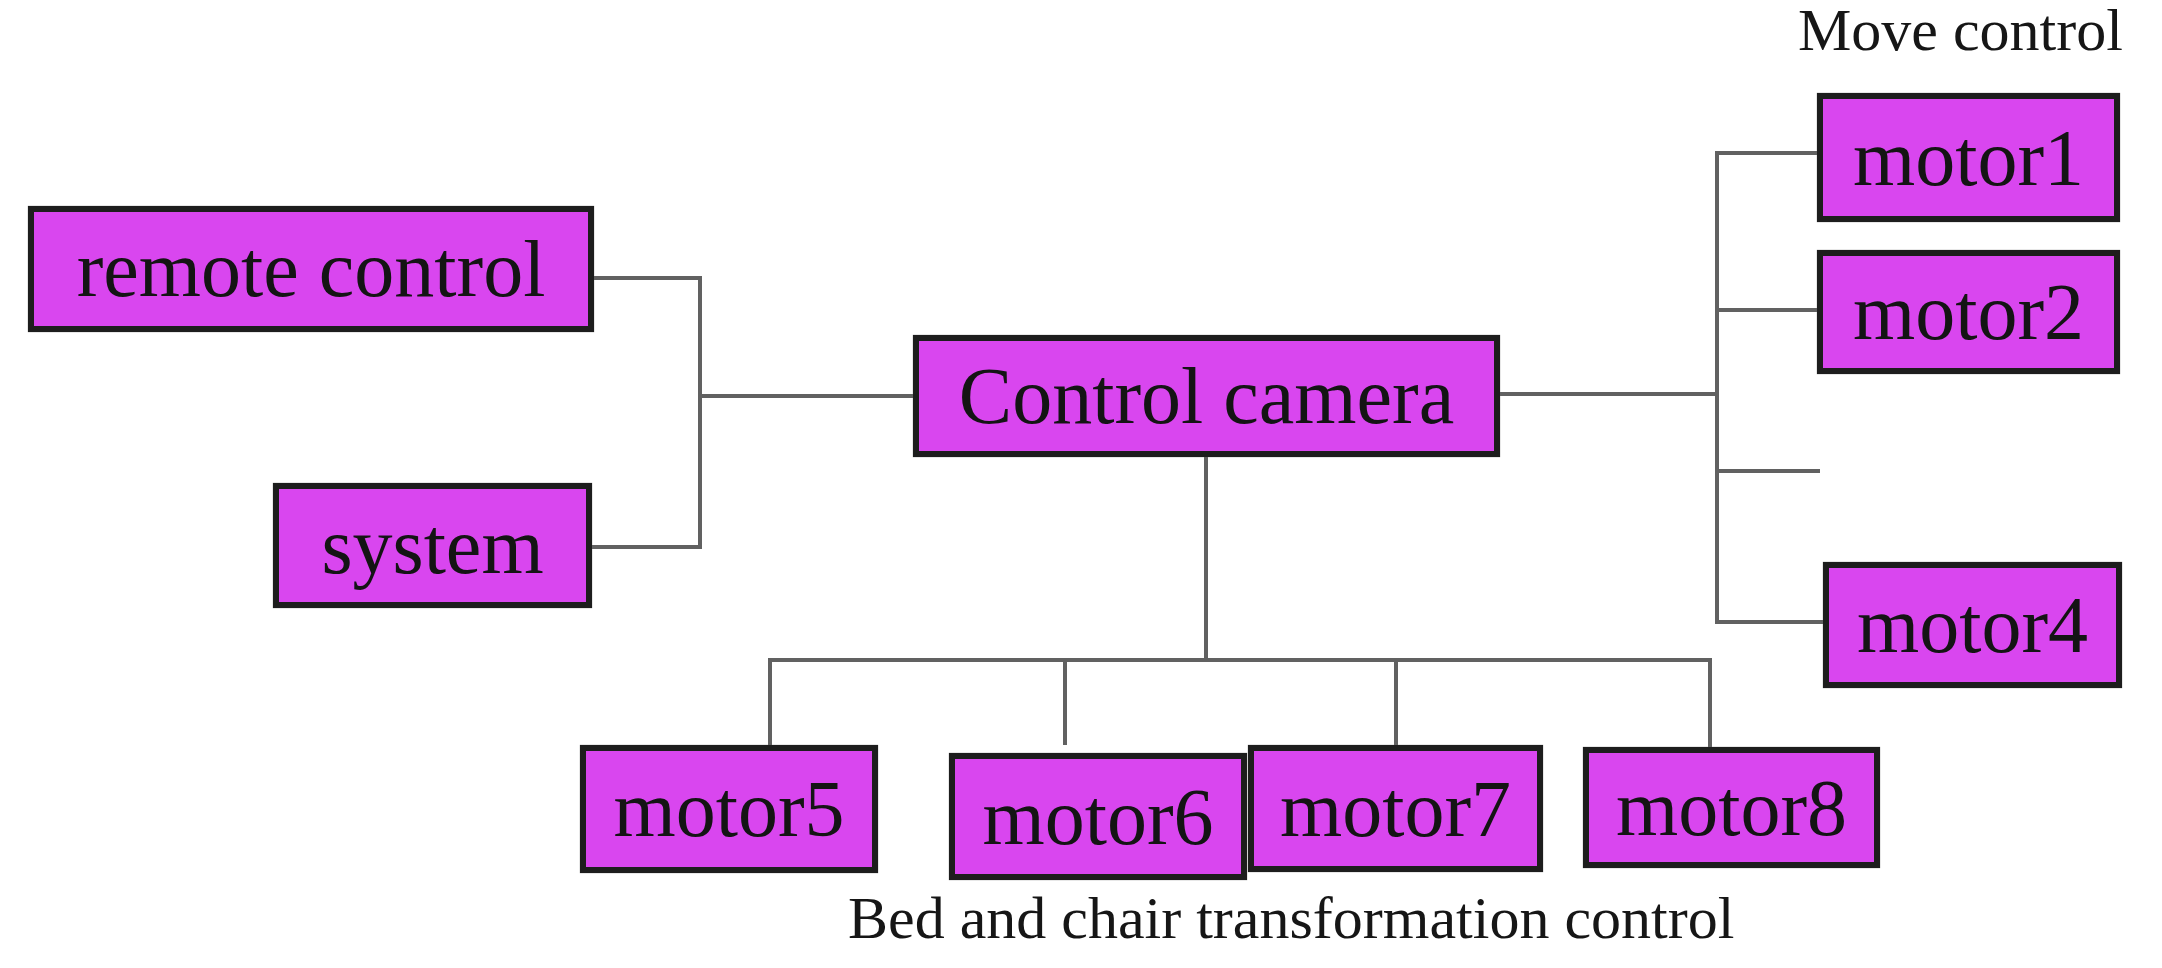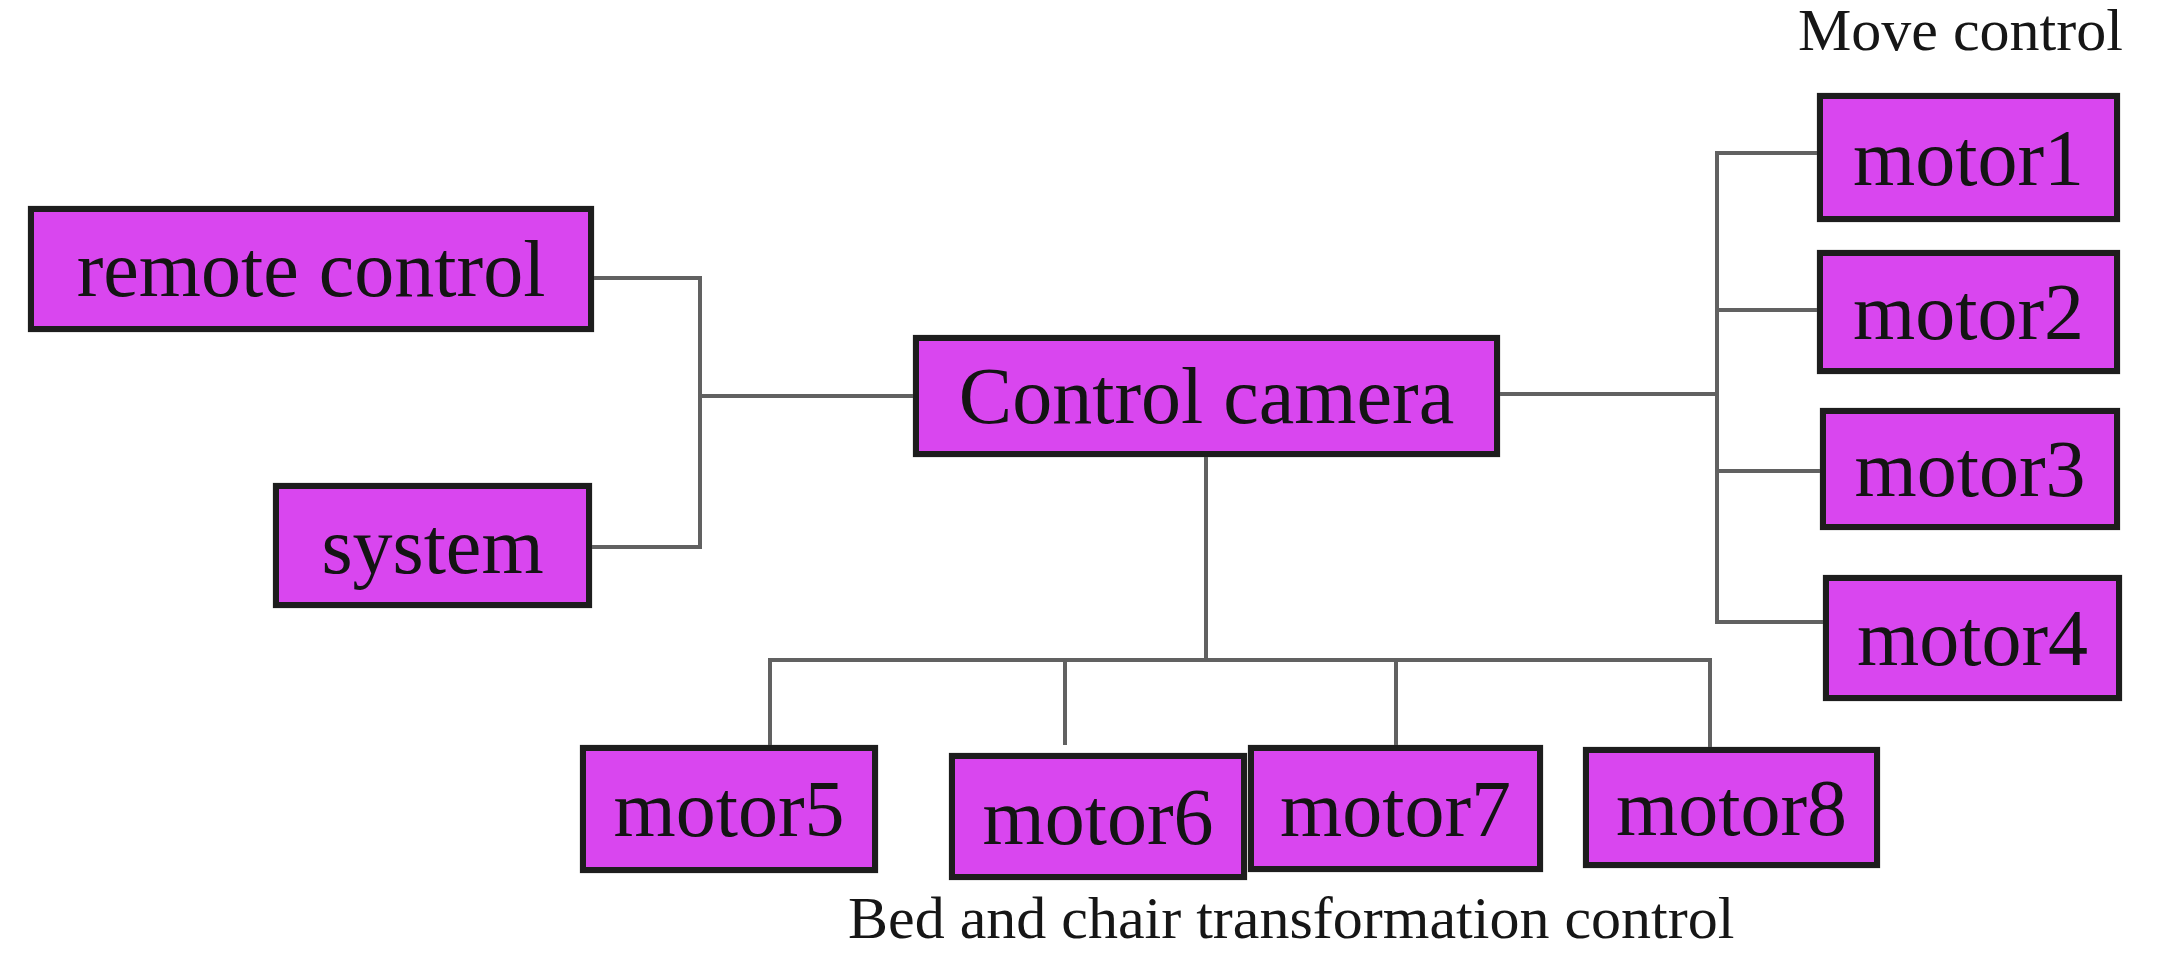--- a/index.html
+++ b/index.html
@@ -50,23 +50,22 @@
   <div class="box" style="left:28px; top:206px; width:566px; height:126px;">remote control</div>
 
   <div class="box" style="left:273px; top:483px; width:319px; height:125px;">system</div>
 
   <div class="box" style="left:913px; top:335px; width:587px; height:122px;">Control camera</div>
 
   <div class="box" style="left:1817px; top:93px; width:303px; height:129px;">motor1</div>
 
   <div class="box" style="left:1817px; top:250px; width:303px; height:124px;">motor2</div>
 
-  <div class="box" style="left:1820px; top:408px; width:300px; height:122px;">motor3</div>
 
-  <div class="box" style="left:1823px; top:562px; width:299px; height:126px;margin-top:13px;">motor4</div>
+  <div class="box" style="left:1823px; top:562px; width:299px; height:126px;">motor4</div>
 
   <div class="box" style="left:580px; top:745px; width:298px; height:128px;">motor5</div>
 
   <div class="box" style="left:949px; top:745px; width:298px; height:127px;margin-top:8px;">motor6</div>
 
   <div class="box" style="left:1248px; top:745px; width:295px; height:127px;">motor7</div>
 
   <div class="box" style="left:1583px; top:747px; width:297px; height:121px;">motor8</div>
 
   <div class="diagram-label" style="left:1798px; top:0;">Move control</div>

